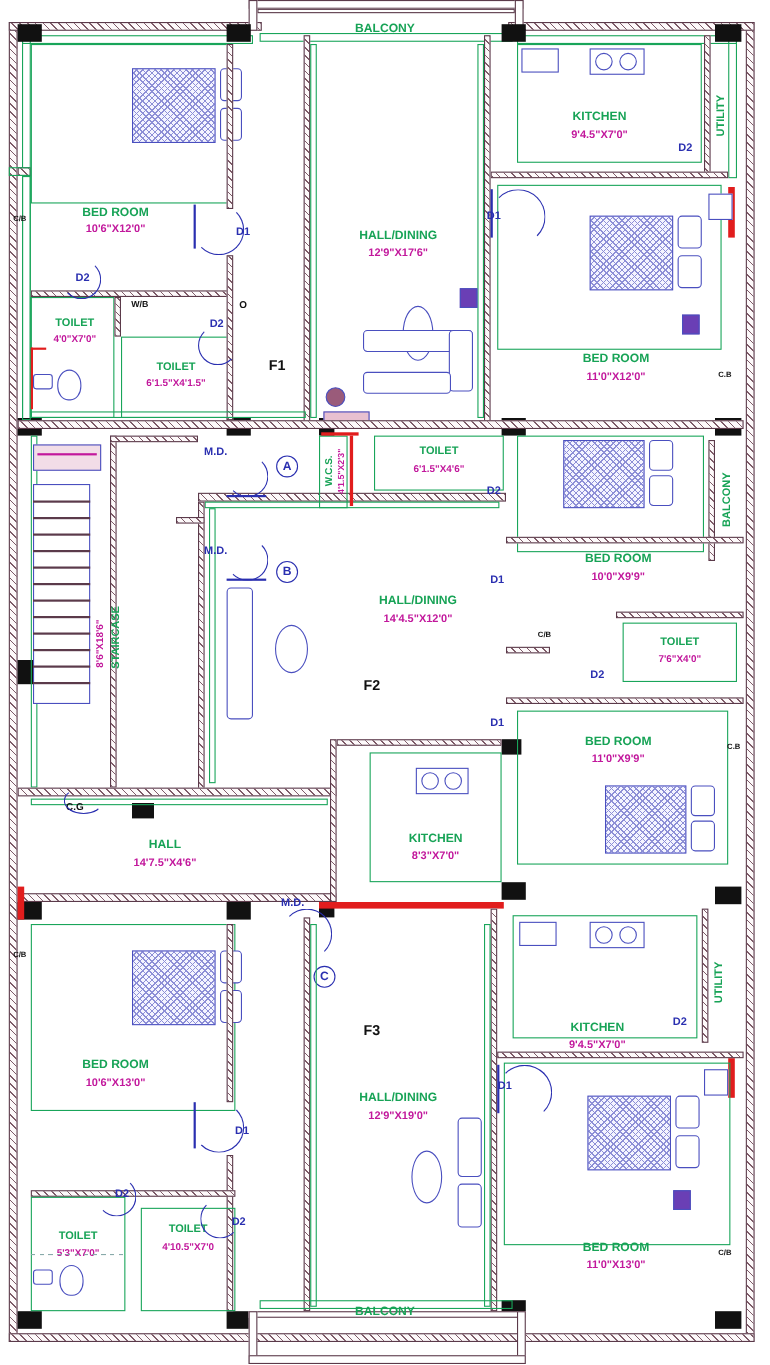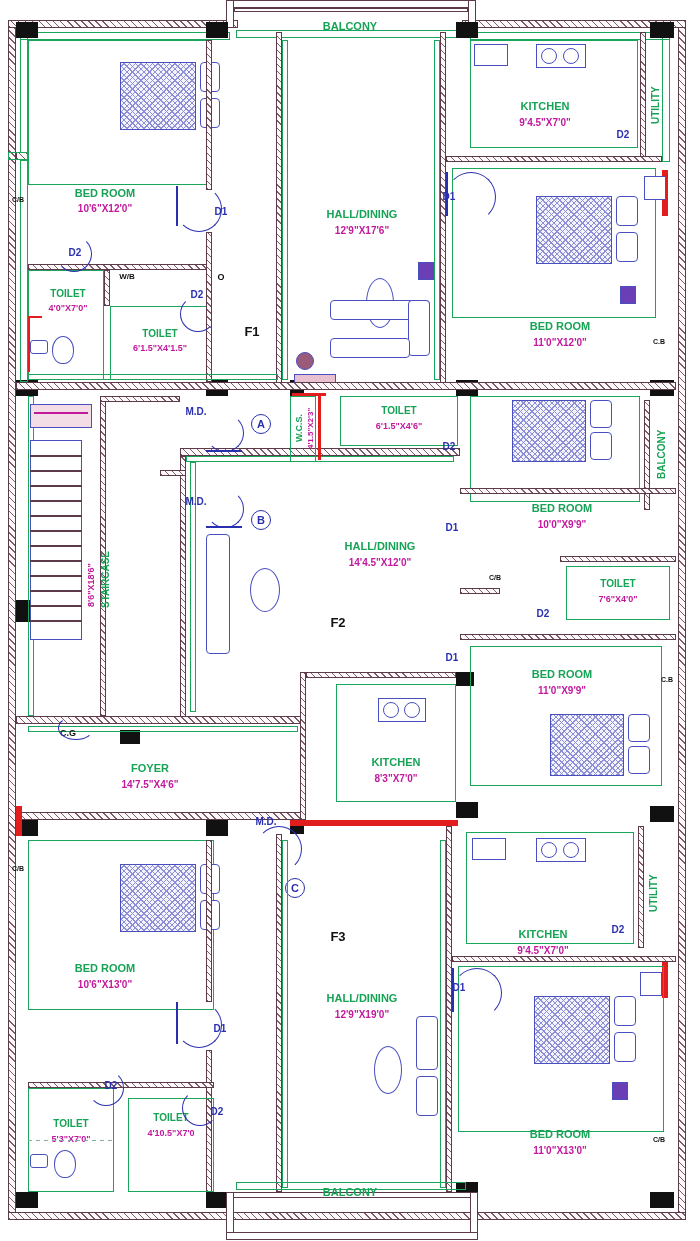--- a/index.html
+++ b/index.html
@@ -290,21 +290,21 @@
 
   <div class="green" style="left:336px;top:684px;width:120px;height:118px;"></div>
   <div class="fixture" style="left:378px;top:698px;width:48px;height:24px;"></div>
   <div class="fixture" style="left:383px;top:702px;width:16px;height:16px;border-radius:50%;"></div>
   <div class="fixture" style="left:404px;top:702px;width:16px;height:16px;border-radius:50%;"></div>
   <div class="lbl room" style="left:336px;top:756px;width:120px;">KITCHEN</div>
   <div class="lbl dim" style="left:336px;top:773px;width:120px;">8'3"X7'0"</div>
 
   <div class="wall hatch" style="left:16px;top:716px;width:290px;height:8px;"></div>
   <div class="green" style="left:28px;top:726px;width:270px;height:6px;"></div>
-  <div class="lbl room" style="left:80px;top:762px;width:140px;">FOYER</div>
+  <div class="lbl room" style="left:80px;top:762px;width:140px;">HALL</div>
   <div class="lbl dim" style="left:80px;top:779px;width:140px;">14'7.5"X4'6"</div>
   <div class="lbl small" style="left:48px;top:728px;width:40px;color:#111;">C.G</div>
   <div class="arc" style="left:58px;top:716px;width:34px;height:22px;border-color:transparent transparent #2a2fb0 #2a2fb0;"></div>
   <div class="wall hatch" style="left:16px;top:812px;width:290px;height:8px;"></div>
   <div class="redline" style="left:290px;top:820px;width:168px;height:6px;"></div>
   <div class="redline" style="left:16px;top:806px;width:6px;height:30px;"></div>
 
   <div class="lbl door" style="left:246px;top:816px;width:40px;">M.D.</div>
   <div class="arc" style="left:256px;top:826px;width:44px;height:44px;border-color:#2a2fb0 #2a2fb0 transparent transparent;"></div>
 

